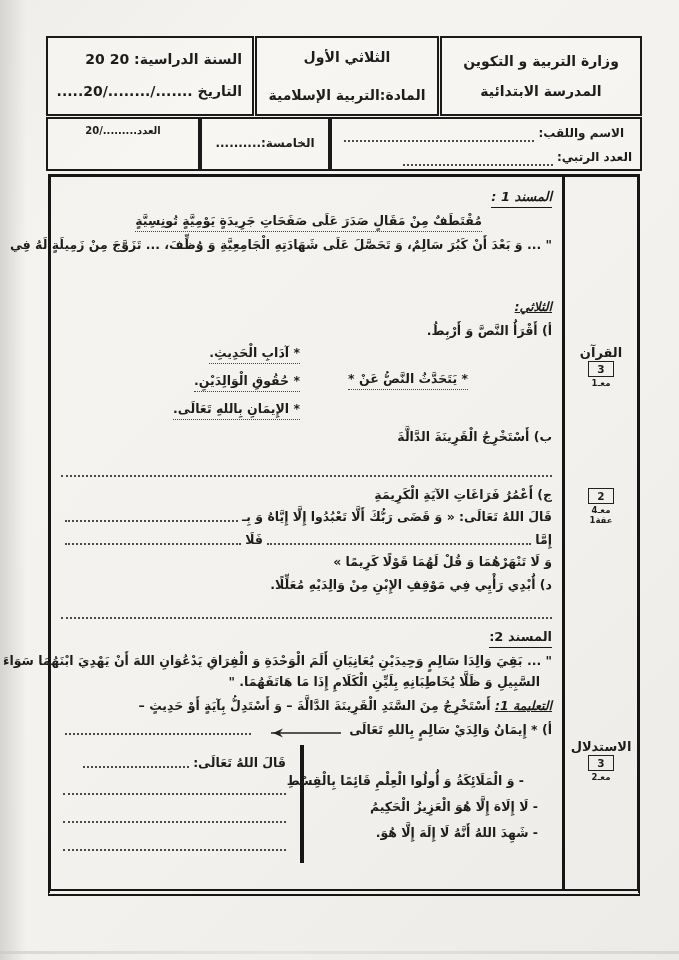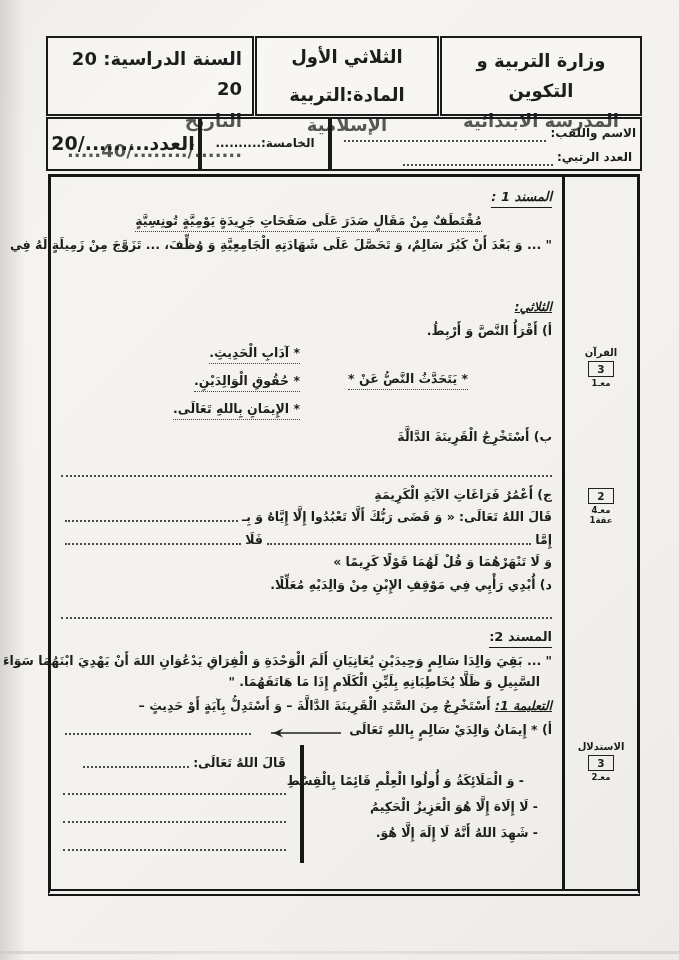--- a/index.html
+++ b/index.html
@@ -15,36 +15,36 @@
     background:linear-gradient(135deg,#f0eeea 0%,#f5f3ef 18%,#f3f1ed 60%,#edebe7 100%);
   }
   
   .edge-left{position:absolute;left:0;top:0;bottom:0;width:26px;
     background:linear-gradient(to right,#d6d4d0,rgba(243,241,237,0)); }
   .edge-bottom{position:absolute;left:0;right:0;bottom:6px;height:3px;
     background:linear-gradient(to right,#c9c7c3,#dddbd7 40%,#c9c7c3);opacity:.6;}
   .abs{position:absolute;}
   .box{border:2px solid #1a1a1a;background:rgba(255,255,255,.25);}
   .ctr{text-align:center;}
-  .hdr-txt{font-size:18px;font-weight:700;line-height:30px;}
+  .hdr-txt{font-size:14px;font-weight:700;line-height:30px;}
   .hdr-txt2{font-size:12px;font-weight:700;line-height:24px;}
   .frame{
     border:3px solid #161616;border-bottom:7px double #161616;
     background:transparent;
   }
   .divider-v{position:absolute;background:#161616;}
   .txt{font-size:12.5px;font-weight:700;line-height:1.3;white-space:nowrap;}
   .title-u{display:inline-block;border-bottom:1.6px solid #1a1a1a;padding-bottom:1px;font-size:13px;}
   .instr{font-style:italic;text-decoration:underline;}
   .dotted-u{border-bottom:1.8px dotted #444;padding-bottom:2px;display:inline-block;}
   .dotline{border-bottom:2px dotted #4a4a4a;height:2px;}
   .dotfill{flex:1 1 auto;border-bottom:2px dotted #4a4a4a;margin:0 4px;transform:translateY(-3px);}
   .row{display:flex;direction:rtl;align-items:flex-end;}
   .mark{width:72px;text-align:center;font-weight:700;}
-  .mark .lbl{font-size:10px;line-height:11px;}
+  .mark .lbl{font-size:13px;line-height:11px;}
   .mark .pts{display:inline-block;border:1.5px solid #222;padding:0 8px;font-size:10.5px;line-height:14px;margin:1px 0;}
   .mark .crit{font-size:8.5px;line-height:10px;}
   .arrow-svg{display:block;}
 </style>
 </head>
 <body>
 
 <div class="page">
   <div class="edge-left"></div>
   <div class="edge-bottom"></div>
@@ -52,38 +52,38 @@
   <div class="abs box" style="left:440px;top:36px;width:198px;height:76px;">
     <div class="ctr hdr-txt" style="margin-top:8px;">وزارة التربية و التكوين</div>
     <div class="ctr hdr-txt">المدرسة الابتدائية</div>
   </div>
   <div class="abs box" style="left:255px;top:36px;width:180px;height:76px;">
     <div class="ctr hdr-txt" style="margin-top:4px;">الثلاثي الأول</div>
     <div class="ctr hdr-txt" style="margin-top:8px;">المادة:التربية الإسلامية</div>
   </div>
   <div class="abs box" style="left:46px;top:36px;width:204px;height:76px;">
     <div class="hdr-txt" style="margin:6px 10px 0 0;">السنة الدراسية:  20      20</div>
-    <div class="hdr-txt" style="margin:2px 10px 0 0;">التاريخ ......./......../40.....</div>
+    <div class="hdr-txt" style="margin:2px 10px 0 0;">التاريخ ......./......../20.....</div>
   </div>
 
   <div class="abs box" style="left:330px;top:117px;width:308px;height:50px;">
-    <div class="row hdr-txt2" style="margin:2px 4px 0 8px;">
+    <div class="row hdr-txt2" style="margin:2px 16px 0 8px;">
       <span>الاسم واللقب:</span>
       <span class="dotfill"></span>
     </div>
     <div class="row hdr-txt2" style="margin:0 8px 0 8px;">
       <span>العدد الرتبي:</span>
       <span class="dotfill" style="max-width:150px;"></span>
     </div>
   </div>
   <div class="abs box" style="left:200px;top:117px;width:126px;height:50px;">
     <div class="ctr hdr-txt2" style="margin-top:12px;">الخامسة:..........</div>
   </div>
   <div class="abs box" style="left:46px;top:117px;width:150px;height:50px;">
-    <div class="ctr hdr-txt2" style="margin-top:12px;font-size:19px;">العدد........./20</div>
+    <div class="ctr hdr-txt2" style="margin-top:0;font-size:10px;">العدد........./20</div>
   </div>
 
   <div class="abs frame" style="left:48px;top:174px;width:586px;height:712px;">
 
     <div class="divider-v" style="right:72px;top:0;bottom:0;width:3px;"></div>
 
     <div class="abs mark" style="right:0;top:170px;">
       <div class="lbl">القرآن</div>
       <div><span class="pts">3</span></div>
       <div class="crit">معـ1</div>

